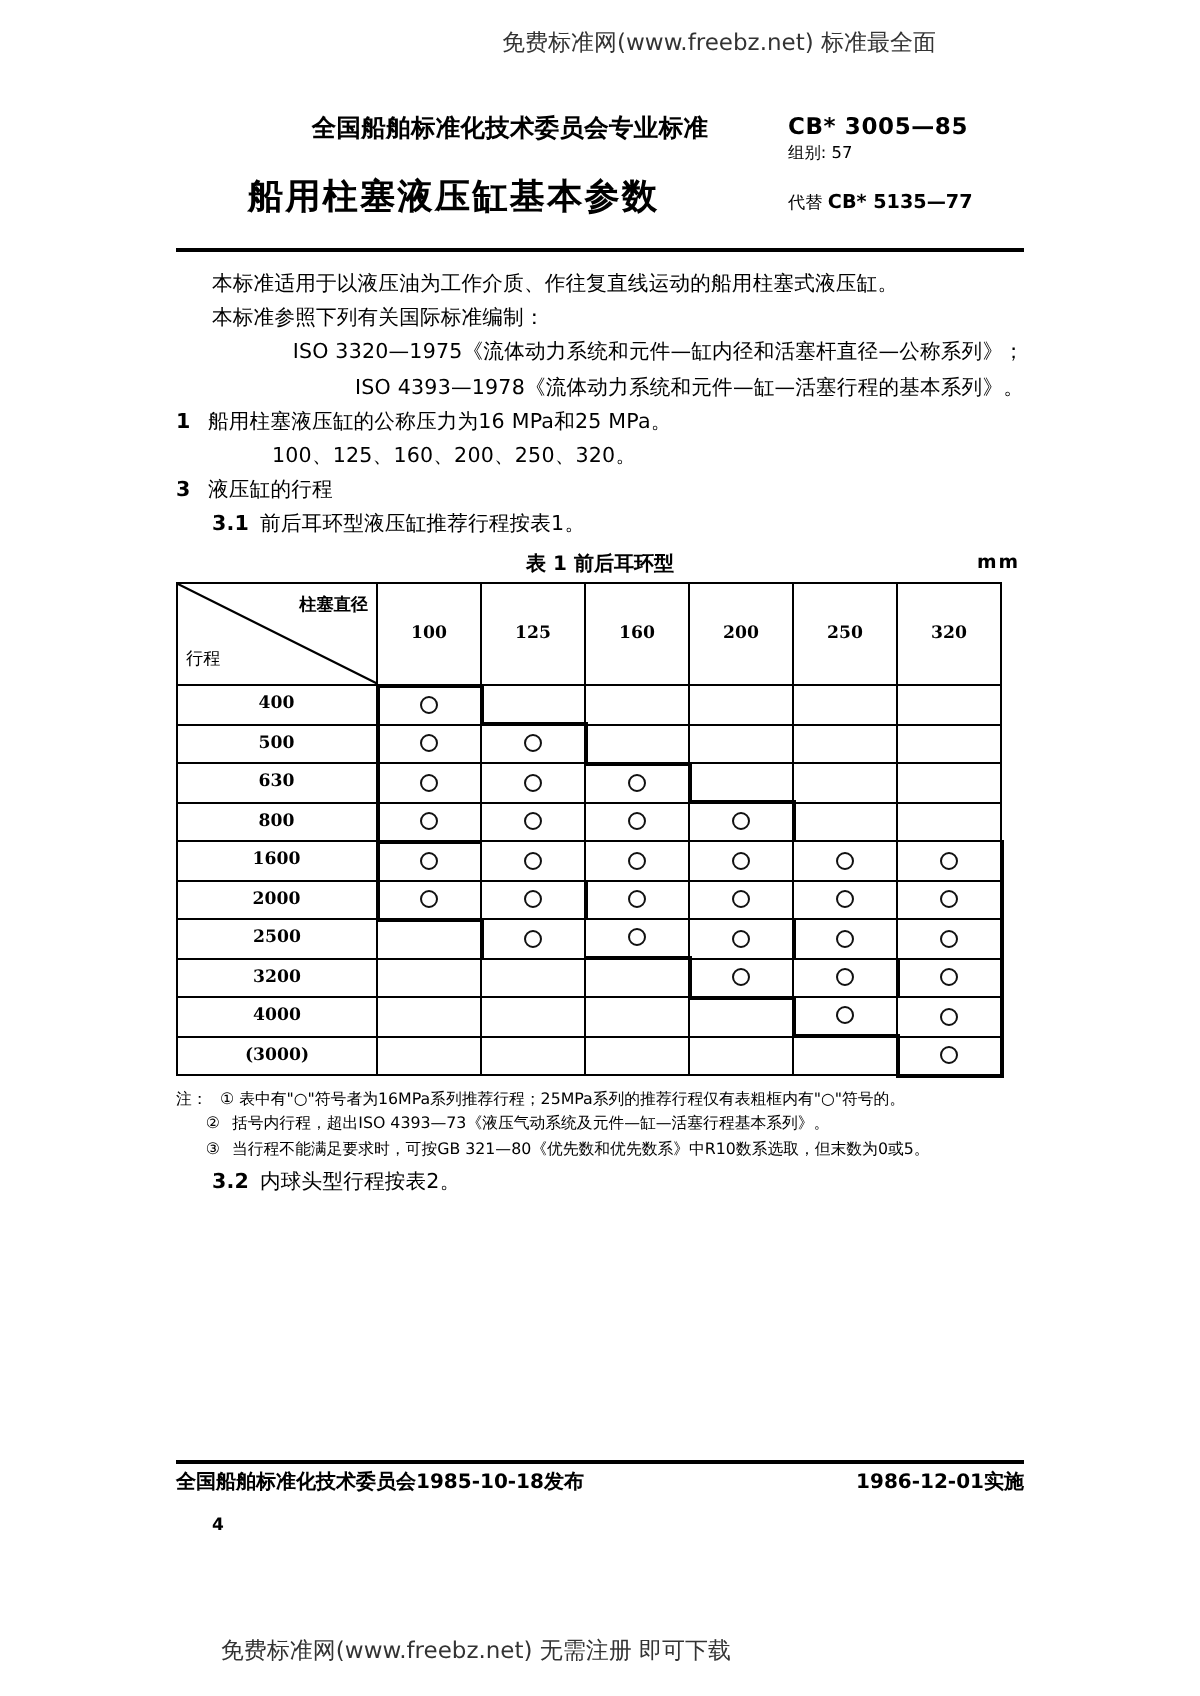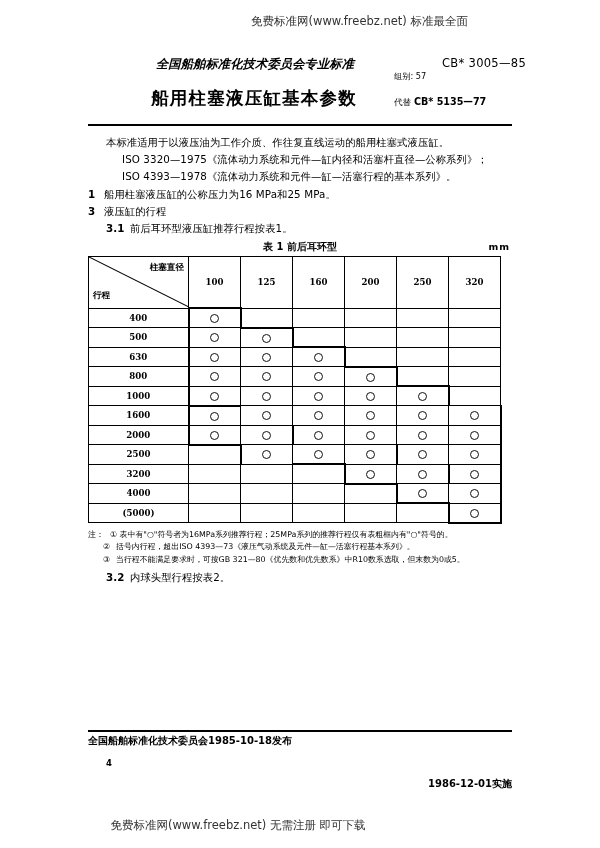--- a/index.html
+++ b/index.html
@@ -27,29 +27,29 @@
   }
   
   .sheet{
     position:absolute;left:88px;top:44px;width:424px;height:742px;
     background:#fff;
   }
   
   .hdr{position:relative;height:78px;}
   .hdr-committee{
     position:absolute;left:42px;top:12px;width:250px;text-align:center;
-    font-size:12.2px;font-weight:bold;letter-spacing:.2px;white-space:nowrap;font-style:italic;
+    font-size:12.2px;font-weight:bold;letter-spacing:.2px;white-space:nowrap;
   }
   .hdr-title{
-    position:absolute;left:36px;top:42px;width:260px;text-align:center;
+    position:absolute;left:36px;top:42px;width:260px;text-align:left;
     font-size:17.5px;font-weight:bold;letter-spacing:1.2px;white-space:nowrap;
   }
   .hdr-code{
     position:absolute;left:306px;top:12px;
-    font-size:11.5px;font-weight:normal;letter-spacing:.3px;white-space:nowrap;margin-left:48px;
+    font-size:11.5px;font-weight:bold;letter-spacing:.3px;white-space:nowrap;
   }
   .hdr-group{
     position:absolute;left:306px;top:27px;
     font-size:8.2px;white-space:nowrap;
   }
   .hdr-replaces{
     position:absolute;left:306px;top:52px;
     font-size:8.6px;white-space:nowrap;
   }
   .hdr-replaces b{font-size:9.6px;}
@@ -57,21 +57,21 @@
     position:absolute;left:0;top:80px;width:424px;height:0;
     border-top:2.2px solid #000;
   }
   
   .body{position:absolute;left:0;top:90px;width:424px;}
   .p{
     font-size:10.3px;line-height:16.2px;white-space:nowrap;
     margin:0 0 1px 0;letter-spacing:.1px;
   }
   .p.ind1{padding-left:18px;}
-  .p.ind2{padding-left:34px;}
+  .p.ind2{padding-left:34px;text-align:right;}
   .p.ind3{padding-left:48px;}
   .num{display:inline-block;width:16px;font-weight:bold;}
   .num2{display:inline-block;width:24px;font-weight:bold;}
   
   .tbl-cap{
     position:relative;height:16px;margin-top:4px;
   }
   .tbl-cap .c{
     position:absolute;left:0;right:0;text-align:center;
     font-size:10px;font-weight:bold;white-space:nowrap;
@@ -95,21 +95,21 @@
     font-weight:bold;
     padding:0;
   }
   table.spec tr.hrow td{height:50px;}
   .corner{position:relative;overflow:hidden;}
   .corner .lab-d{
     position:absolute;right:4px;top:5px;font-size:8.6px;font-weight:bold;
     font-family:"DejaVu Sans","Liberation Sans",sans-serif;white-space:nowrap;
   }
   .corner .lab-s{
-    position:absolute;left:4px;bottom:6px;font-size:8.6px;font-weight:bold;
+    position:absolute;left:4px;bottom:6px;font-size:8.6px;font-weight:normal;
     font-family:"DejaVu Sans","Liberation Sans",sans-serif;white-space:nowrap;
   }
   .corner svg{position:absolute;left:0;top:0;}
   .cir::after{
     content:"";display:inline-block;width:7px;height:7px;
     border:1.1px solid #111;border-radius:50%;vertical-align:middle;
   }
   
   .tb{border-top:2.1px solid #000 !important;}
   .rb{border-right:2.1px solid #000 !important;}
@@ -130,21 +130,21 @@
     position:absolute;left:0;top:686px;width:424px;height:0;
     border-top:2.2px solid #000;
   }
   .foot{
     position:absolute;left:0;top:690px;width:424px;height:18px;
   }
   .foot .l{
     position:absolute;left:0;top:0;font-size:10px;font-weight:bold;white-space:nowrap;
   }
   .foot .r{
-    position:absolute;right:0;top:0;font-size:10px;font-weight:bold;white-space:nowrap;margin-top:43px;
+    position:absolute;right:0;top:0;font-size:10px;font-weight:bold;white-space:nowrap;
   }
   .pagenum{
     position:absolute;left:18px;top:714px;font-size:8.5px;font-weight:bold;
   }
 </style>
 </head>
 <body>
 
 <div class="page">
 
@@ -160,27 +160,29 @@
       <div class="hdr-replaces">
         <span>代替</span>
         <b>CB* 5135—77</b>
       </div>
     </div>
     <div class="rule-top"></div>
 
     <div class="body">
 
       <div class="p ind1">本标准适用于以液压油为工作介质、作往复直线运动的船用柱塞式液压缸。</div>
+      <div class="p ind1">本标准参照下列有关国际标准编制：</div>
       <div class="p ind2">ISO 3320—1975《流体动力系统和元件—缸内径和活塞杆直径—公称系列》；</div>
       <div class="p ind2">ISO 4393—1978《流体动力系统和元件—缸—活塞行程的基本系列》。</div>
 
       <div class="p">
         <span class="num">1</span><span>船用柱塞液压缸的公称压力为16 MPa和25 MPa。</span>
       </div>
 
+      <div class="p ind3">100、125、160、200、250、320。</div>
 
       <div class="p">
         <span class="num">3</span><span>液压缸的行程</span>
       </div>
 
       <div class="p ind1">
         <span class="num2">3.1</span><span>前后耳环型液压缸推荐行程按表1。</span>
       </div>
 
       <div class="tbl-cap">
@@ -248,29 +250,20 @@
           <tr>
             <td>800</td>
             <td class="cir lb"></td>
             <td class="cir"></td>
             <td class="cir"></td>
             <td class="cir tb"></td>
             <td class="lb"></td>
             <td></td>
           </tr>
 
-          <tr>
-            <td>1000</td>
-            <td class="cir lb"></td>
-            <td class="cir"></td>
-            <td class="cir"></td>
-            <td class="cir"></td>
-            <td class="cir tb"></td>
-            <td class="lb"></td>
-          </tr>
 
 
           <tr>
             <td>1600</td>
             <td class="cir lb tb"></td>
             <td class="cir"></td>
             <td class="cir"></td>
             <td class="cir"></td>
             <td class="cir"></td>
             <td class="cir rb"></td>
@@ -310,21 +303,21 @@
             <td>4000</td>
             <td></td>
             <td></td>
             <td></td>
             <td></td>
             <td class="cir lb bb"></td>
             <td class="cir rb"></td>
           </tr>
 
           <tr class="outer-bot">
-            <td>(5000)</td>
+            <td>(3000)</td>
             <td></td>
             <td></td>
             <td></td>
             <td></td>
             <td></td>
             <td class="cir lb rb bb"></td>
           </tr>
         </tbody>
       </table>
 

